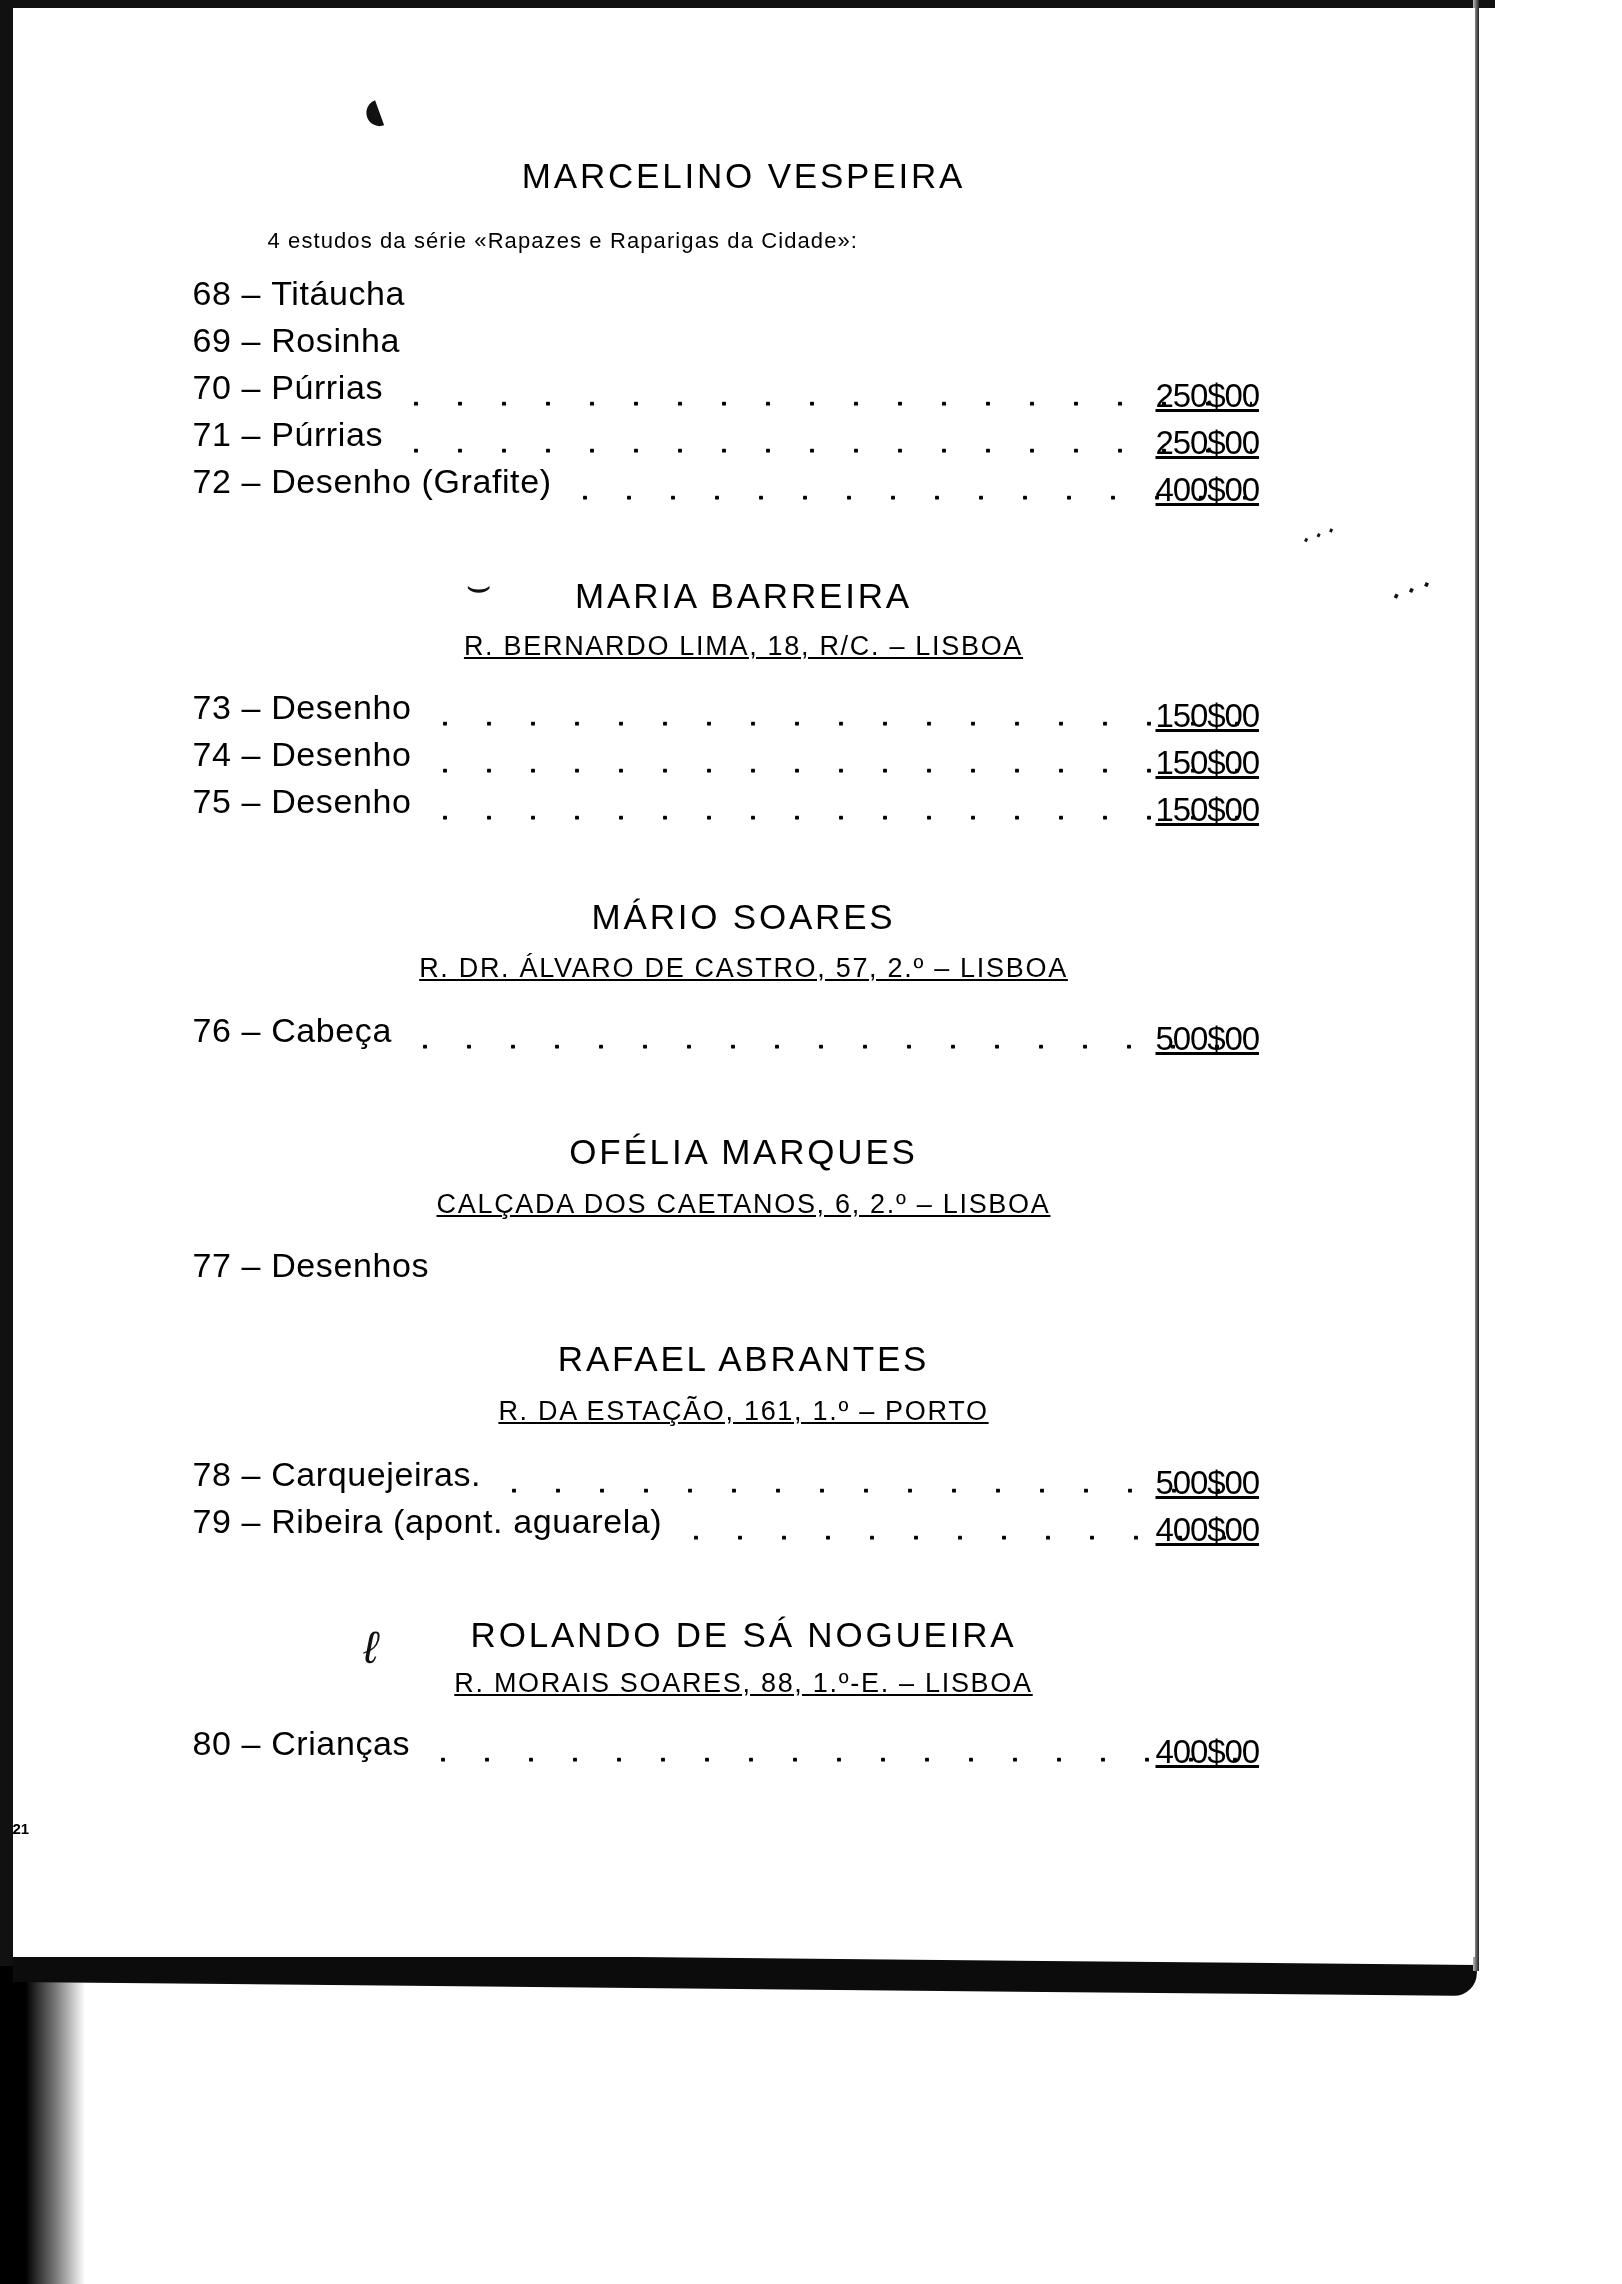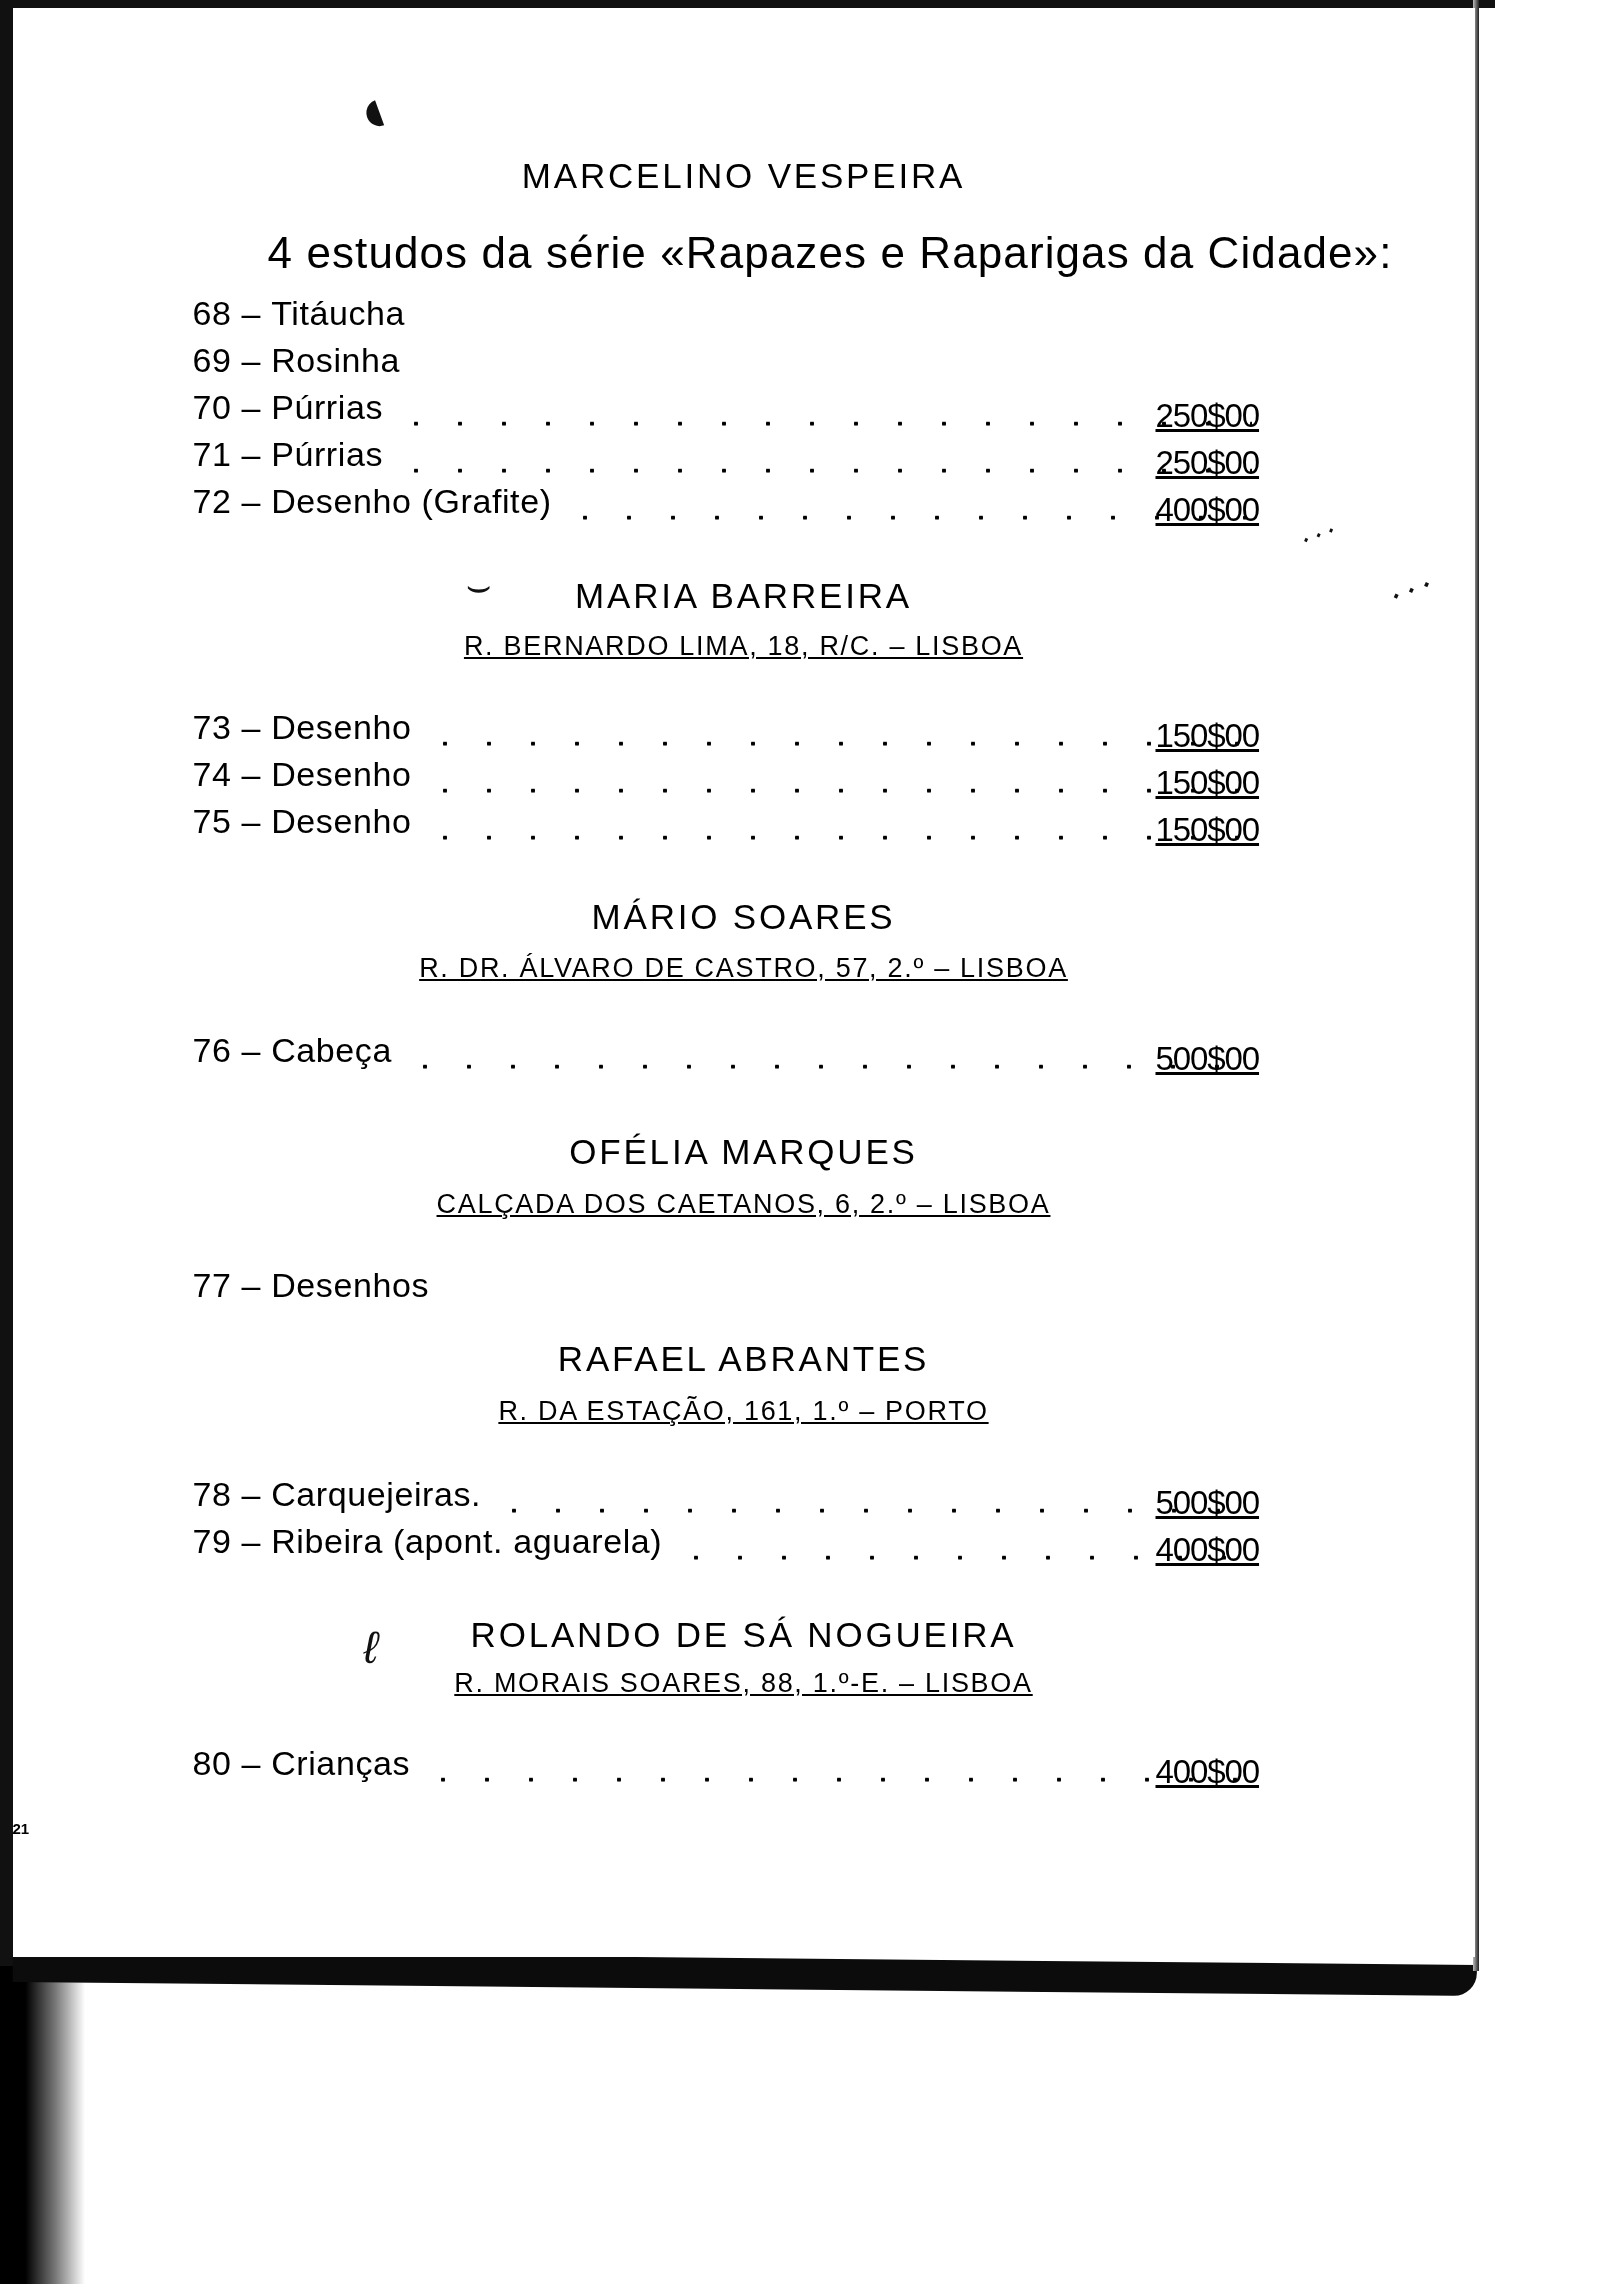--- a/index.html
+++ b/index.html
@@ -37,26 +37,26 @@
 
     .section-title {
       position: absolute; left: 0; width: 1462px; text-align: center;
       font-size: 35px; letter-spacing: 2.8px;
     }
     .section-address {
       position: absolute; left: 0; width: 1462px; text-align: center;
       font-size: 27px; letter-spacing: 1.7px; text-decoration: underline;
     }
     .intro {
-      position: absolute; left: 255px; font-size: 44px; letter-spacing: 1.1px;
+      position: absolute; left: 255px; font-size: 22px; letter-spacing: 1.1px;
     }
     .entry {
       position: absolute; left: 180px; width: 1076px; height: 45px;
       font-size: 34px; letter-spacing: 0.6px;
-      display: flex; align-items: baseline; margin-top: 20px;
+      display: flex; align-items: baseline;
     }
     .entry .num { white-space: pre; }
     .entry .title { white-space: pre; }
     .entry .leader {
       flex: 1; margin: 0 17px 0 11.3px; height: 11.3px;
       background-image: radial-gradient(circle, #000 2px, transparent 2.3px);
       background-size: 44px 11.3px; background-repeat: repeat-x; background-position: 0 center;
       align-self: flex-end; margin-bottom: 3.4px;
     }
     .entry .price {

